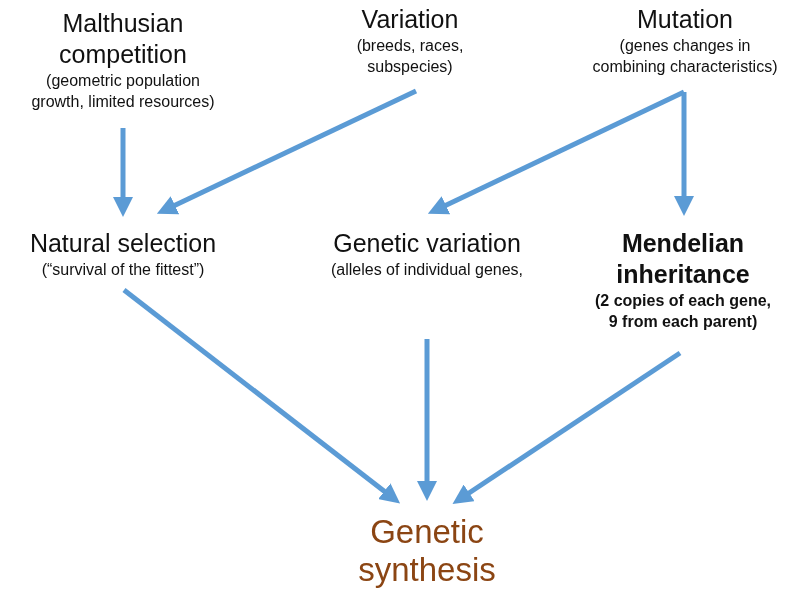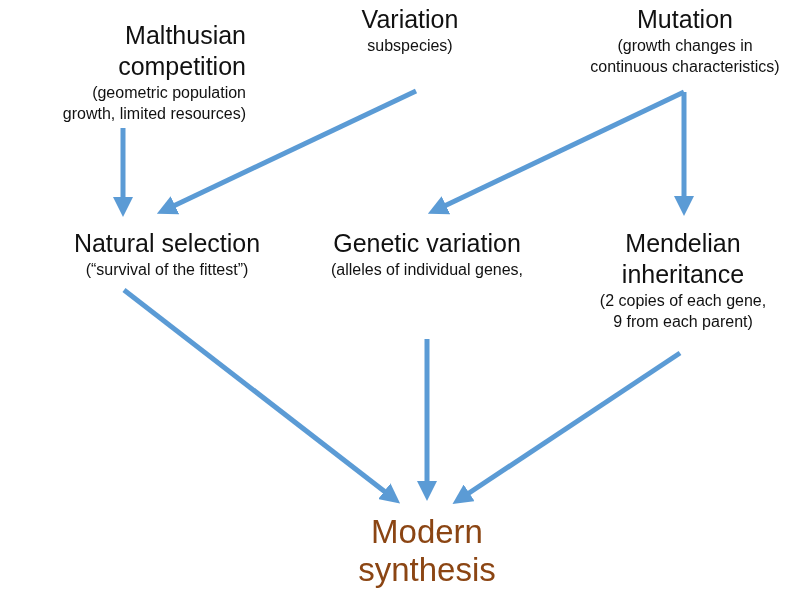--- a/index.html
+++ b/index.html
@@ -21,51 +21,52 @@
   </defs>
   <line x1="123" y1="128" x2="123" y2="208" stroke="#5B9BD5" stroke-width="5" marker-end="url(#ah)"></line>
   <line x1="416" y1="91" x2="165" y2="210" stroke="#5B9BD5" stroke-width="5" marker-end="url(#ah)"></line>
   <line x1="684" y1="92" x2="436" y2="210" stroke="#5B9BD5" stroke-width="5" marker-end="url(#ah)"></line>
   <line x1="684" y1="92" x2="684" y2="207" stroke="#5B9BD5" stroke-width="5" marker-end="url(#ah)"></line>
   <line x1="124" y1="290" x2="393" y2="498" stroke="#5B9BD5" stroke-width="5" marker-end="url(#ah)"></line>
   <line x1="427" y1="339" x2="427" y2="492" stroke="#5B9BD5" stroke-width="5" marker-end="url(#ah)"></line>
   <line x1="680" y1="353" x2="460" y2="499" stroke="#5B9BD5" stroke-width="5" marker-end="url(#ah)"></line>
 </svg>
 
-<div class="node" style="left:0; top:20px; width:246px;text-align:right;">
+<div class="node" style="left:0; top:8px; width:246px;">
   <div class="title">Malthusian</div>
   <div class="title">competition</div>
   <div class="sub">(geometric population</div>
   <div class="sub">growth, limited resources)</div>
 </div>
 
 <div class="node" style="left:310px; top:4px; width:200px;">
   <div class="title">Variation</div>
+  <div class="sub">(breeds, races,</div>
   <div class="sub">subspecies)</div>
 </div>
 
 <div class="node" style="left:570px; top:4px; width:230px;">
   <div class="title">Mutation</div>
-  <div class="sub">(growth changes in</div>
-  <div class="sub">continuous characteristics)</div>
+  <div class="sub">(genes changes in</div>
+  <div class="sub">combining characteristics)</div>
 </div>
 
-<div class="node" style="left:0; top:228px; width:246px;margin-left:44px;">
+<div class="node" style="left:0; top:228px; width:246px;">
   <div class="title">Natural selection</div>
   <div class="sub">(“survival of the fittest”)</div>
 </div>
 
 <div class="node" style="left:290px; top:228px; width:274px;">
   <div class="title">Genetic variation</div>
   <div class="sub">(alleles of individual genes,</div>
 </div>
 
-<div class="node" style="left:578px; top:228px; width:210px;">
+<div class="node" style="left:578px; top:228px; width:210px;font-weight:bold;">
   <div class="title">Mendelian</div>
   <div class="title">inheritance</div>
   <div class="sub">(2 copies of each gene,</div>
   <div class="sub">9 from each parent)</div>
 </div>
 
 <div class="node final" style="left:320px; top:513px; width:214px;">
-  <div class="title">Modern</div>
+  <div class="title">Genetic</div>
   <div class="title">synthesis</div>
 </div>
 
 </body></html>

